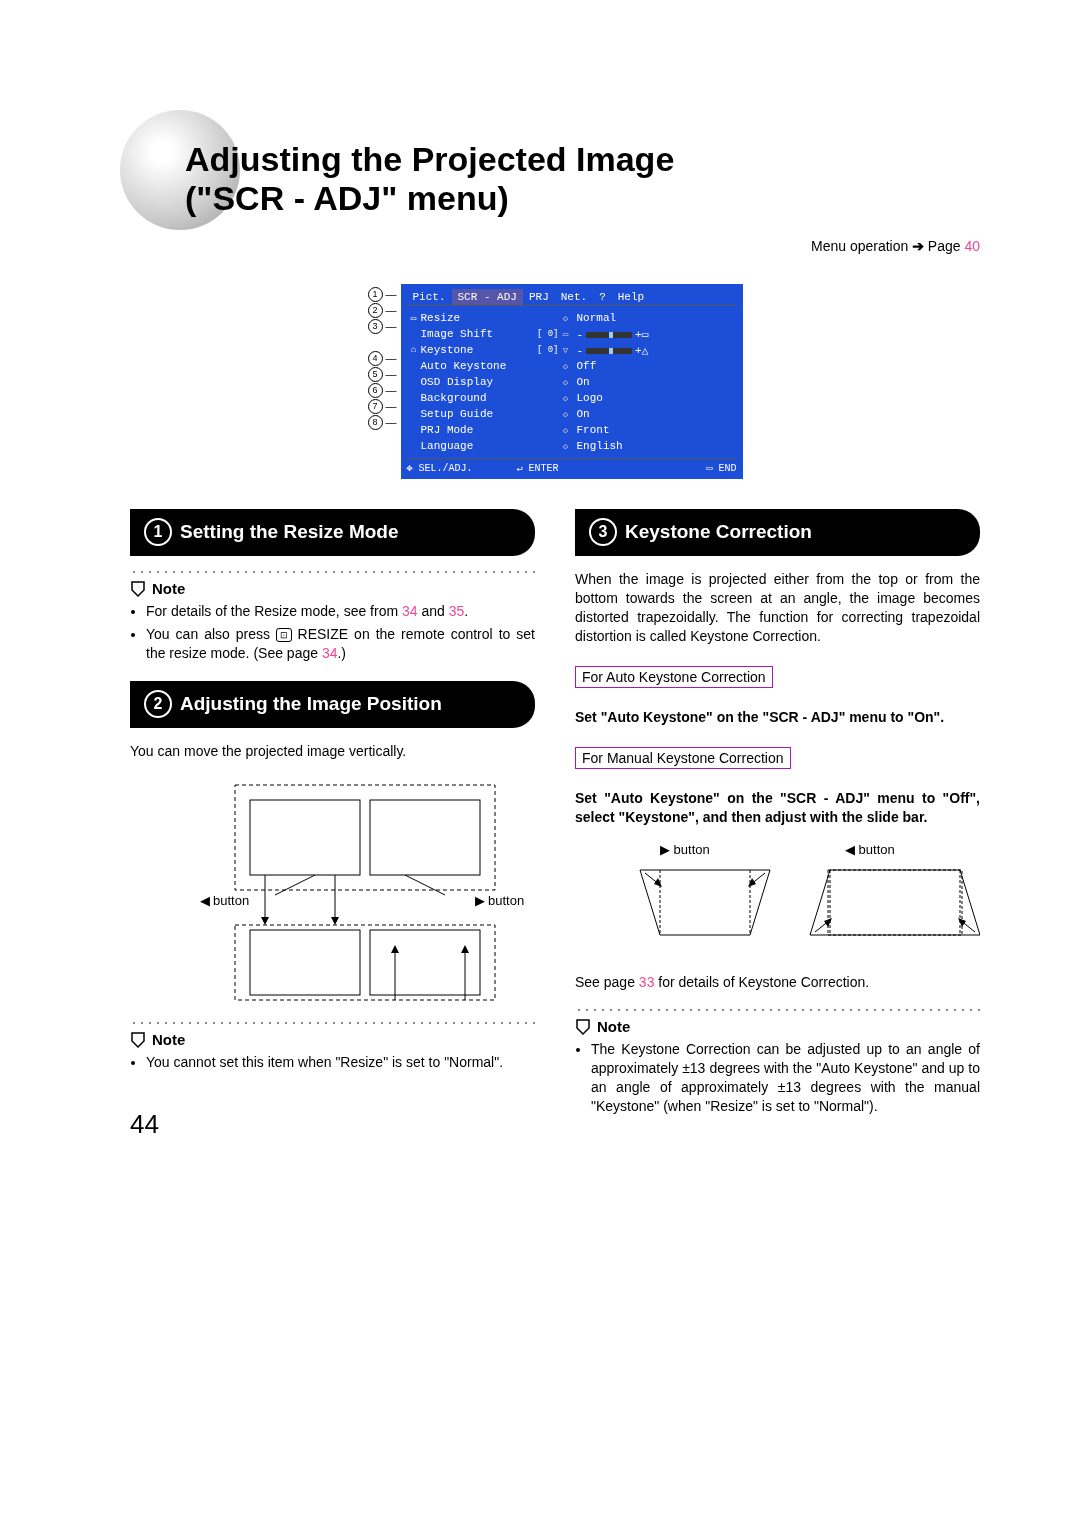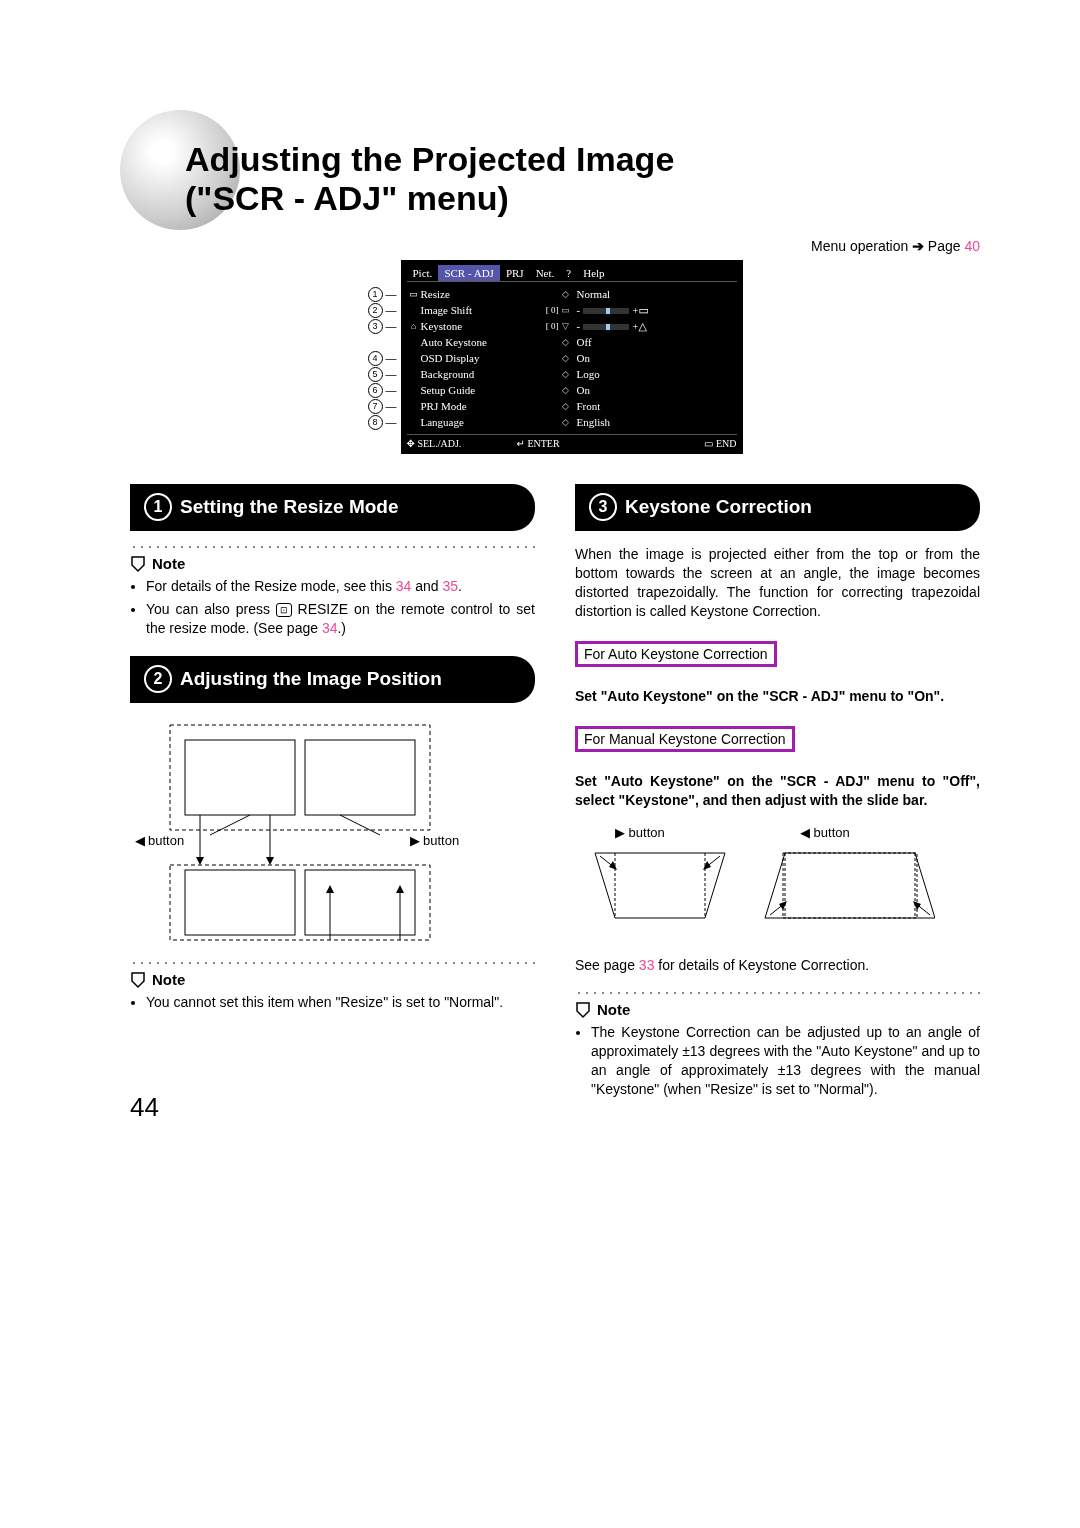--- a/index.html
+++ b/index.html
@@ -42,26 +42,27 @@
     margin: 12px 0 6px 0;
   }
   .menu-op-line .arrow { font-weight: bold; }
   .link { color: #ec4899; }
   .osd-wrap {
     display: flex;
     justify-content: center;
     margin-bottom: 30px;
   }
   .osd {
-    background: #000000;
+    background: #1d4ed8;
     color: #fff;
     font-size: 11px;
     width: 330px;
     padding: 5px 6px;
-    font-family: Liberation Serif, serif;
+    font-family: Liberation Mono, monospace;
+    margin-top: 24px;
   }
   .osd .tabs { display: flex; border-bottom: 1px solid #555; }
   .osd .tab { padding: 2px 6px; }
   .osd .tab.sel { background: #55a; }
   .osd .rows { padding: 4px 0; }
   .osd .row { display: flex; align-items: center; height: 16px; }
   .osd .row .ic { width: 14px; text-align: center; font-size: 9px; }
   .osd .row .lbl { width: 88px; }
   .osd .row .mid { width: 50px; text-align: right; font-size: 9px; }
   .osd .row .dia { width: 14px; color: #ccc; font-size: 9px; text-align:center; }
@@ -124,29 +125,30 @@
     display: inline-block;
     border: 1px solid #000;
     border-radius: 3px;
     padding: 0 3px;
     font-size: 9px;
     vertical-align: middle;
     background: #fff;
     color: #000;
   }
   .box-label {
-    border: 3px solid #a21caf;
+    border: 1px solid #a21caf;
     padding: 2px 6px;
     font-size: 14px;
     display: inline-block;
     margin: 6px 0;
   }
   .bold { font-weight: bold; }
   .illus {
     margin: 10px 0;
+    text-align: right;
   }
   .page-num {
     font-size: 26px;
     font-weight: normal;
     position: absolute;
     bottom: 40px;
     left: 130px;
   }
 </style>
 </head>
@@ -270,28 +272,29 @@
       </div>
 
       <div class="dots"></div>
       <div class="note-label">
         <svg width="18" height="18" viewBox="0 0 18 18">
             <path d="M2 2 L14 2 L14 10 L8 16 L2 10 Z" fill="none" stroke="#000" stroke-width="1.5"></path>
           </svg>
         <span>Note</span>
       </div>
       <ul class="body-text">
-        <li><span>For details of the Resize mode, see this </span><span class="link">34</span><span> and </span><span class="link">35</span><span>.</span></li>
+        <li><span>For details of the Resize mode, see from </span><span class="link">34</span><span> and </span><span class="link">35</span><span>.</span></li>
         <li><span>You can also press </span><span class="key-btn">⊡</span><span> RESIZE on the remote control to set the resize mode. (See page </span><span class="link">34</span><span>.)</span></li>
       </ul>
 
       <div class="pill" style="margin-top:18px;">
         <span class="num">2</span>
           <span>Adjusting the Image Position</span>
       </div>
+      <p class="body-text">You can move the projected image vertically.</p>
 
       <div class="illus">
         <svg width="340" height="230" viewBox="0 0 340 230">
           <rect x="40" y="10" width="260" height="105" fill="none" stroke="#000" stroke-dasharray="4 3"></rect>
           <rect x="55" y="25" width="110" height="75" fill="none" stroke="#000"></rect>
           <rect x="175" y="25" width="110" height="75" fill="none" stroke="#000"></rect>
           <line x1="70" y1="100" x2="70" y2="145" stroke="#000"></line>
             <polygon points="70,150 66,142 74,142" fill="#000"></polygon>
           <line x1="140" y1="100" x2="140" y2="145" stroke="#000"></line>
             <polygon points="140,150 136,142 144,142" fill="#000"></polygon>

